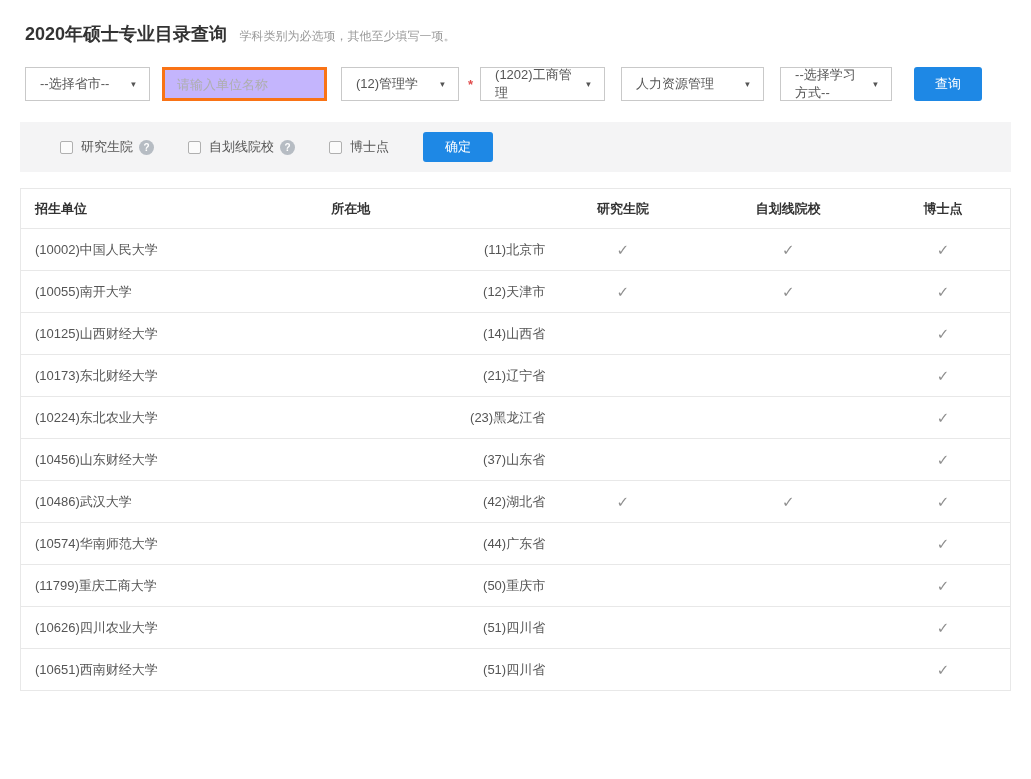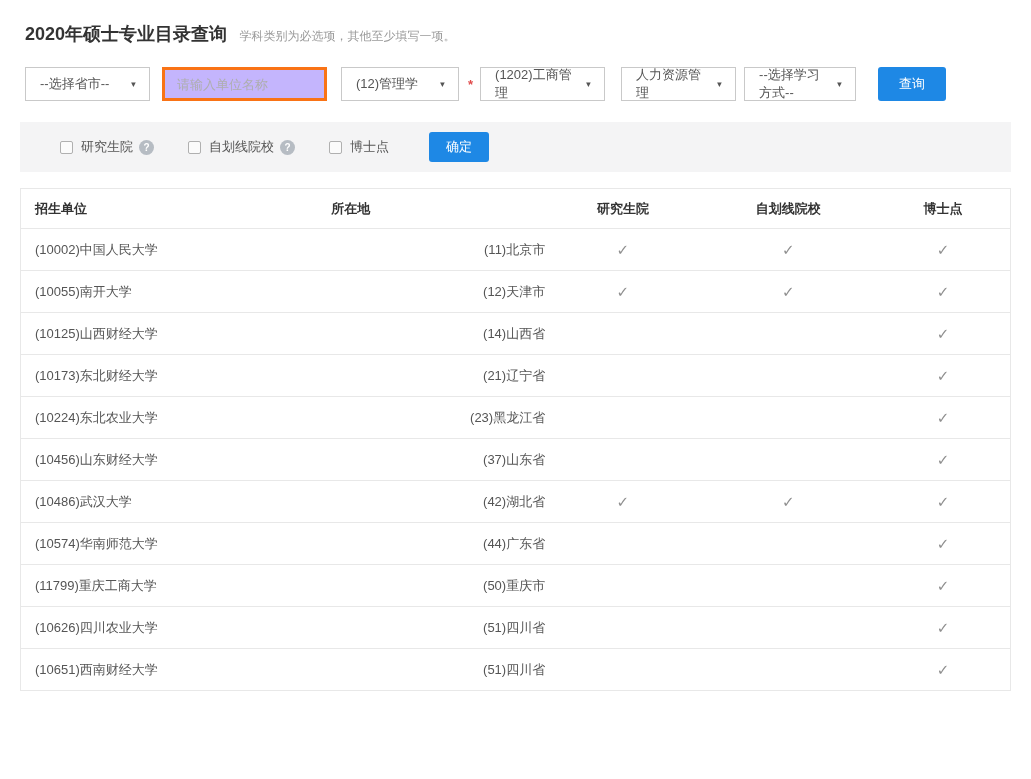--- a/index.html
+++ b/index.html
@@ -24,21 +24,21 @@
     display: flex; align-items: center; padding: 0 24px 0 14px;
     font-size: 13px; color: #555; cursor: pointer; flex: none;
   }
   .select .caret {
     position: absolute; right: 10px; top: 50%; transform: translateY(-50%) scale(0.72);
     font-size: 11px; color: #555;
   }
   .sel-province { width: 125px; margin-right: 12px; }
   .sel-category { width: 118px; }
   .sel-discipline { width: 125px; margin-right: 16px; }
-  .sel-major { width: 115px; margin-right: 8px; justify-content: flex-end; }
+  .sel-major { width: 143px; margin-right: 16px; }
   .sel-study { width: 112px; margin-right: 22px; }
   .text-input {
     height: 34px; width: 165px; border: 3px solid #f97316; background: #c4b5fd;
     font-size: 13px; color: #555; padding: 0 12px; margin-right: 14px; outline: none;
     font-family: inherit;
   }
   .text-input::placeholder { color: #aeaeae; }
   .required-asterisk { color: #e04b4b; font-size: 13px; margin: 0 7px 0 9px; font-weight: bold; }
   .btn-primary {
     background: #1E88E5; color: #fff; border: none; border-radius: 3px;
@@ -56,21 +56,21 @@
     appearance: none; -webkit-appearance: none;
     width: 13px; height: 13px; border: 1px solid #b0b0b0; background: #fbfbfb;
     border-radius: 2px; margin-right: 8px; cursor: pointer;
   }
   .cb-label { font-size: 13px; color: #555; cursor: pointer; }
   .help-icon {
     width: 15px; height: 15px; border-radius: 50%; background: #b6bcc3;
     color: #fff; font-size: 10px; font-weight: bold; line-height: 15px;
     text-align: center; margin-left: 6px; cursor: pointer; display: inline-block;
   }
-  .confirm-btn { width: 60px; height: 30px; margin-left: 6px; }
+  .confirm-btn { width: 70px; height: 30px; }
 
   
   .results-table {
     width: 100%; margin-top: 16px; border-collapse: collapse;
     border: 1px solid #e8e8e8; font-size: 13px;
   }
   .results-table th {
     height: 40px; font-weight: bold; color: #333; text-align: left;
     border-bottom: 1px solid #e8e8e8; background: #fff;
   }

